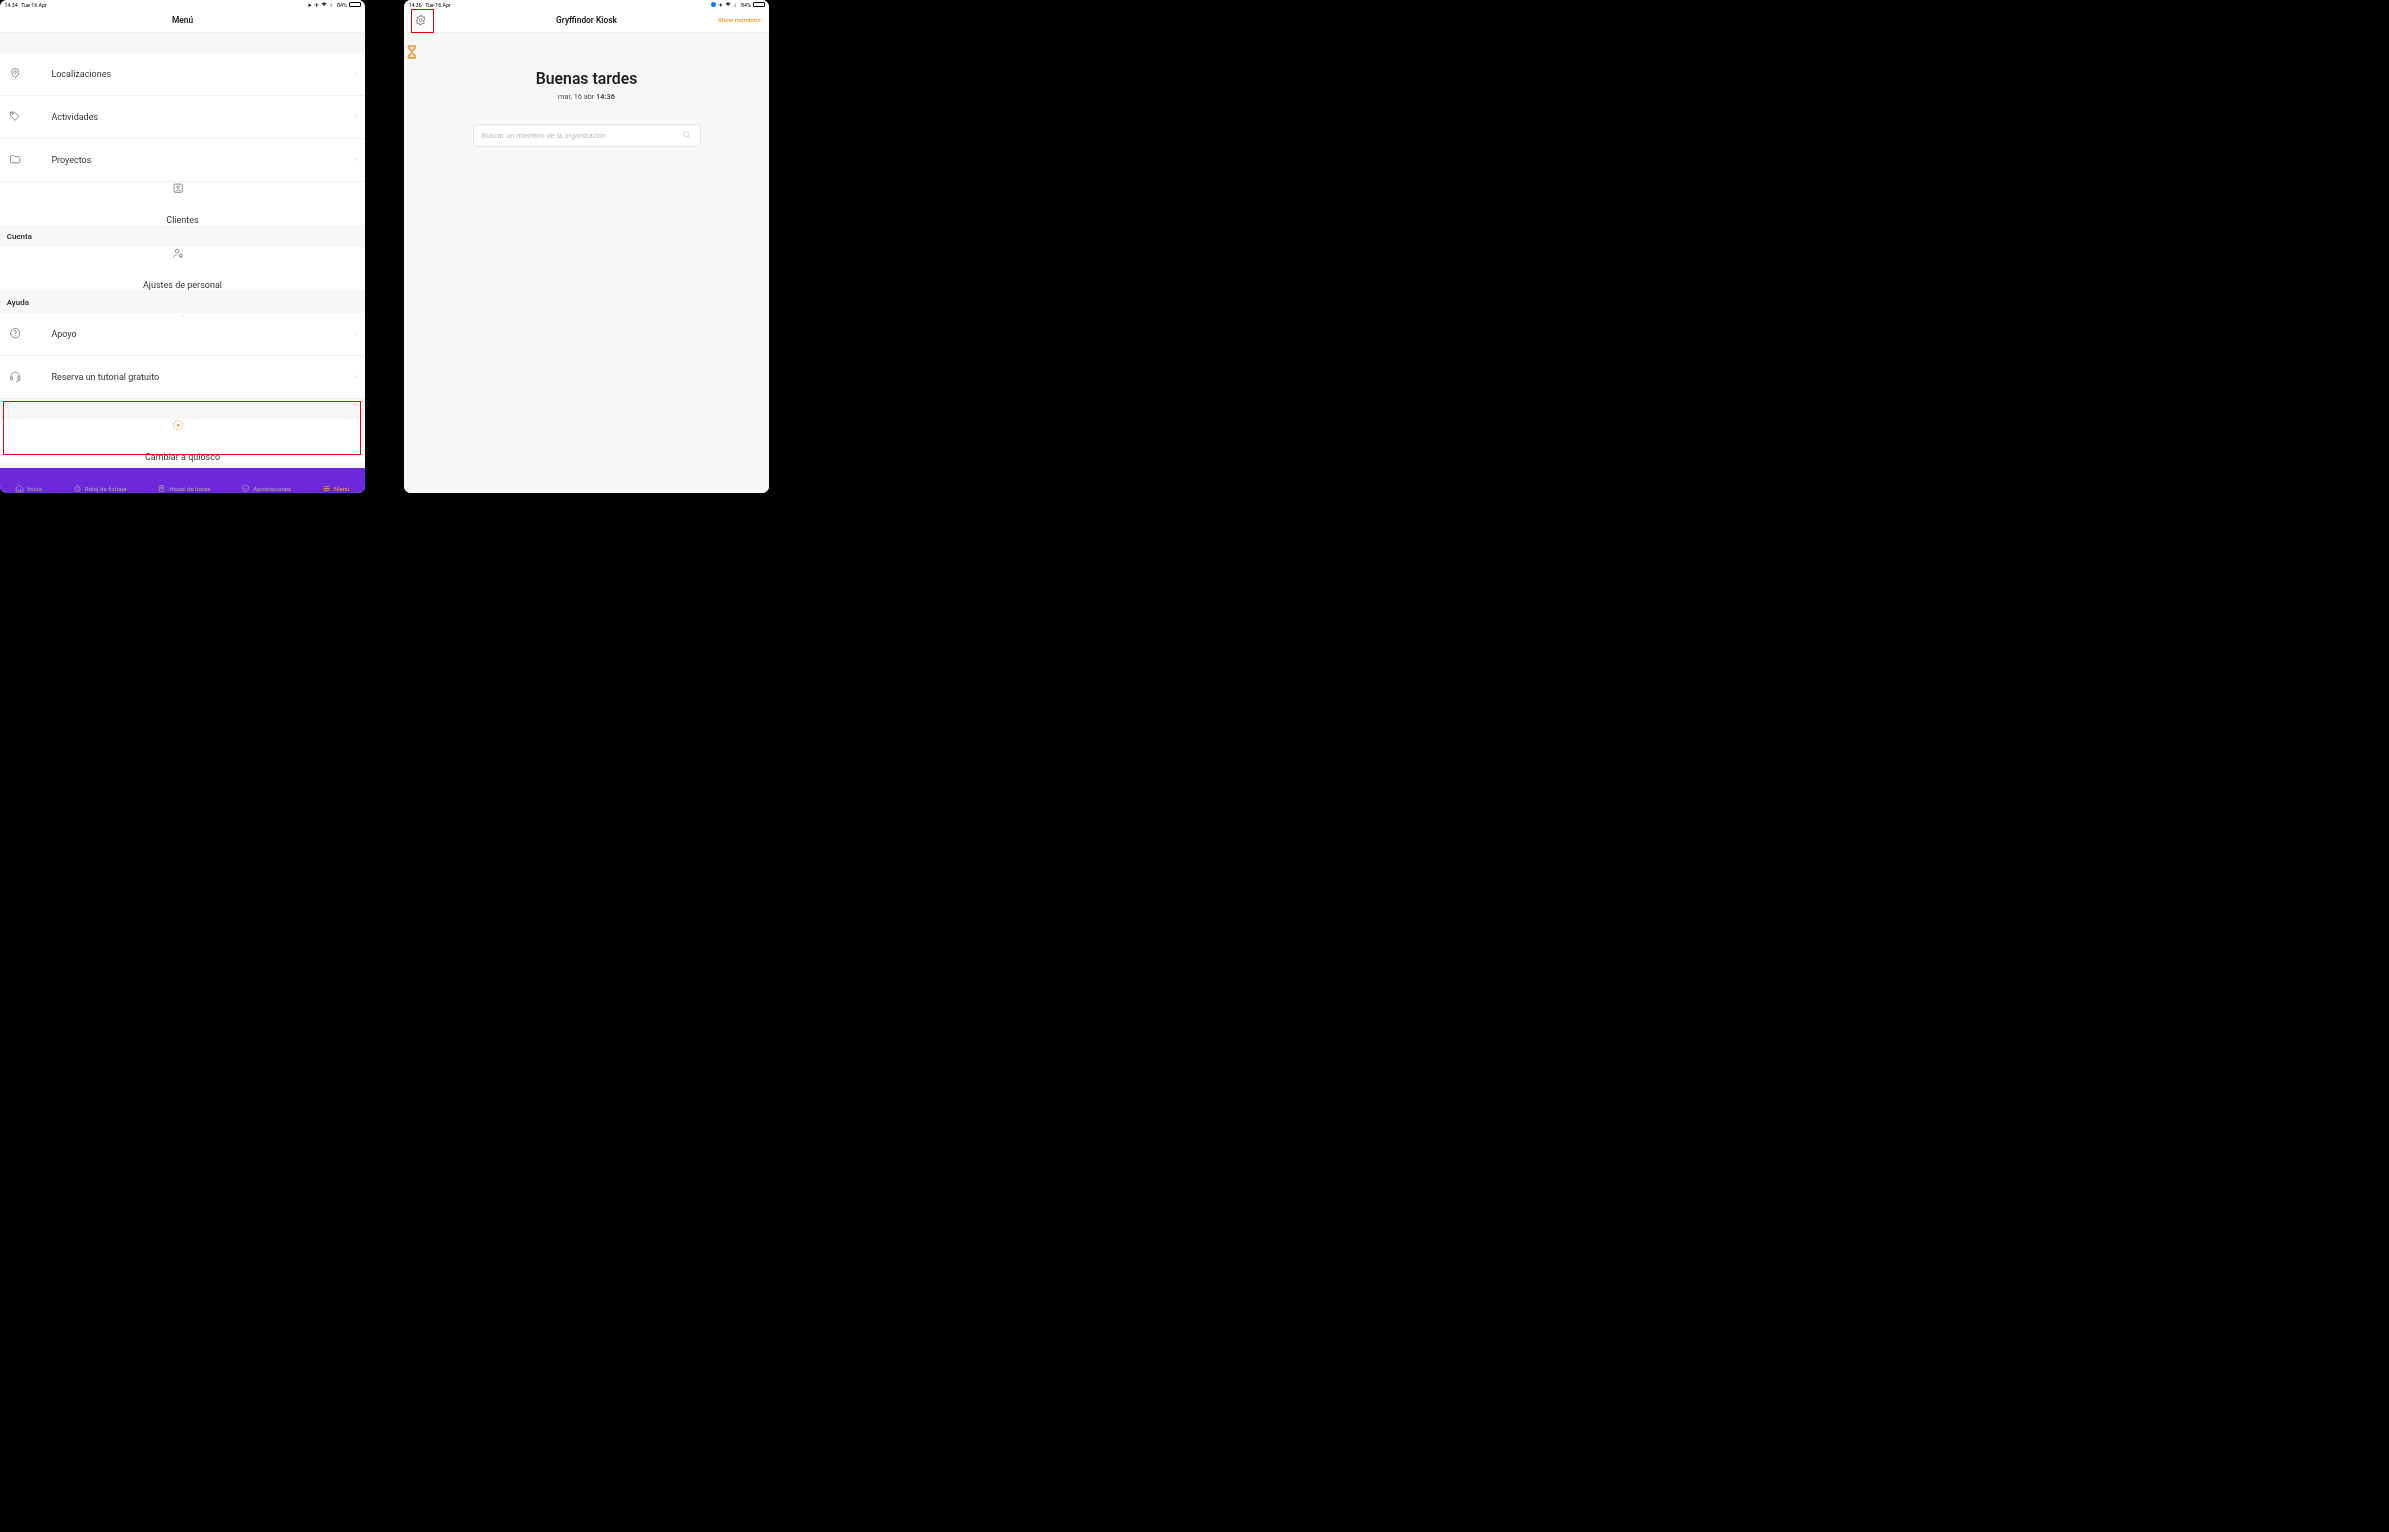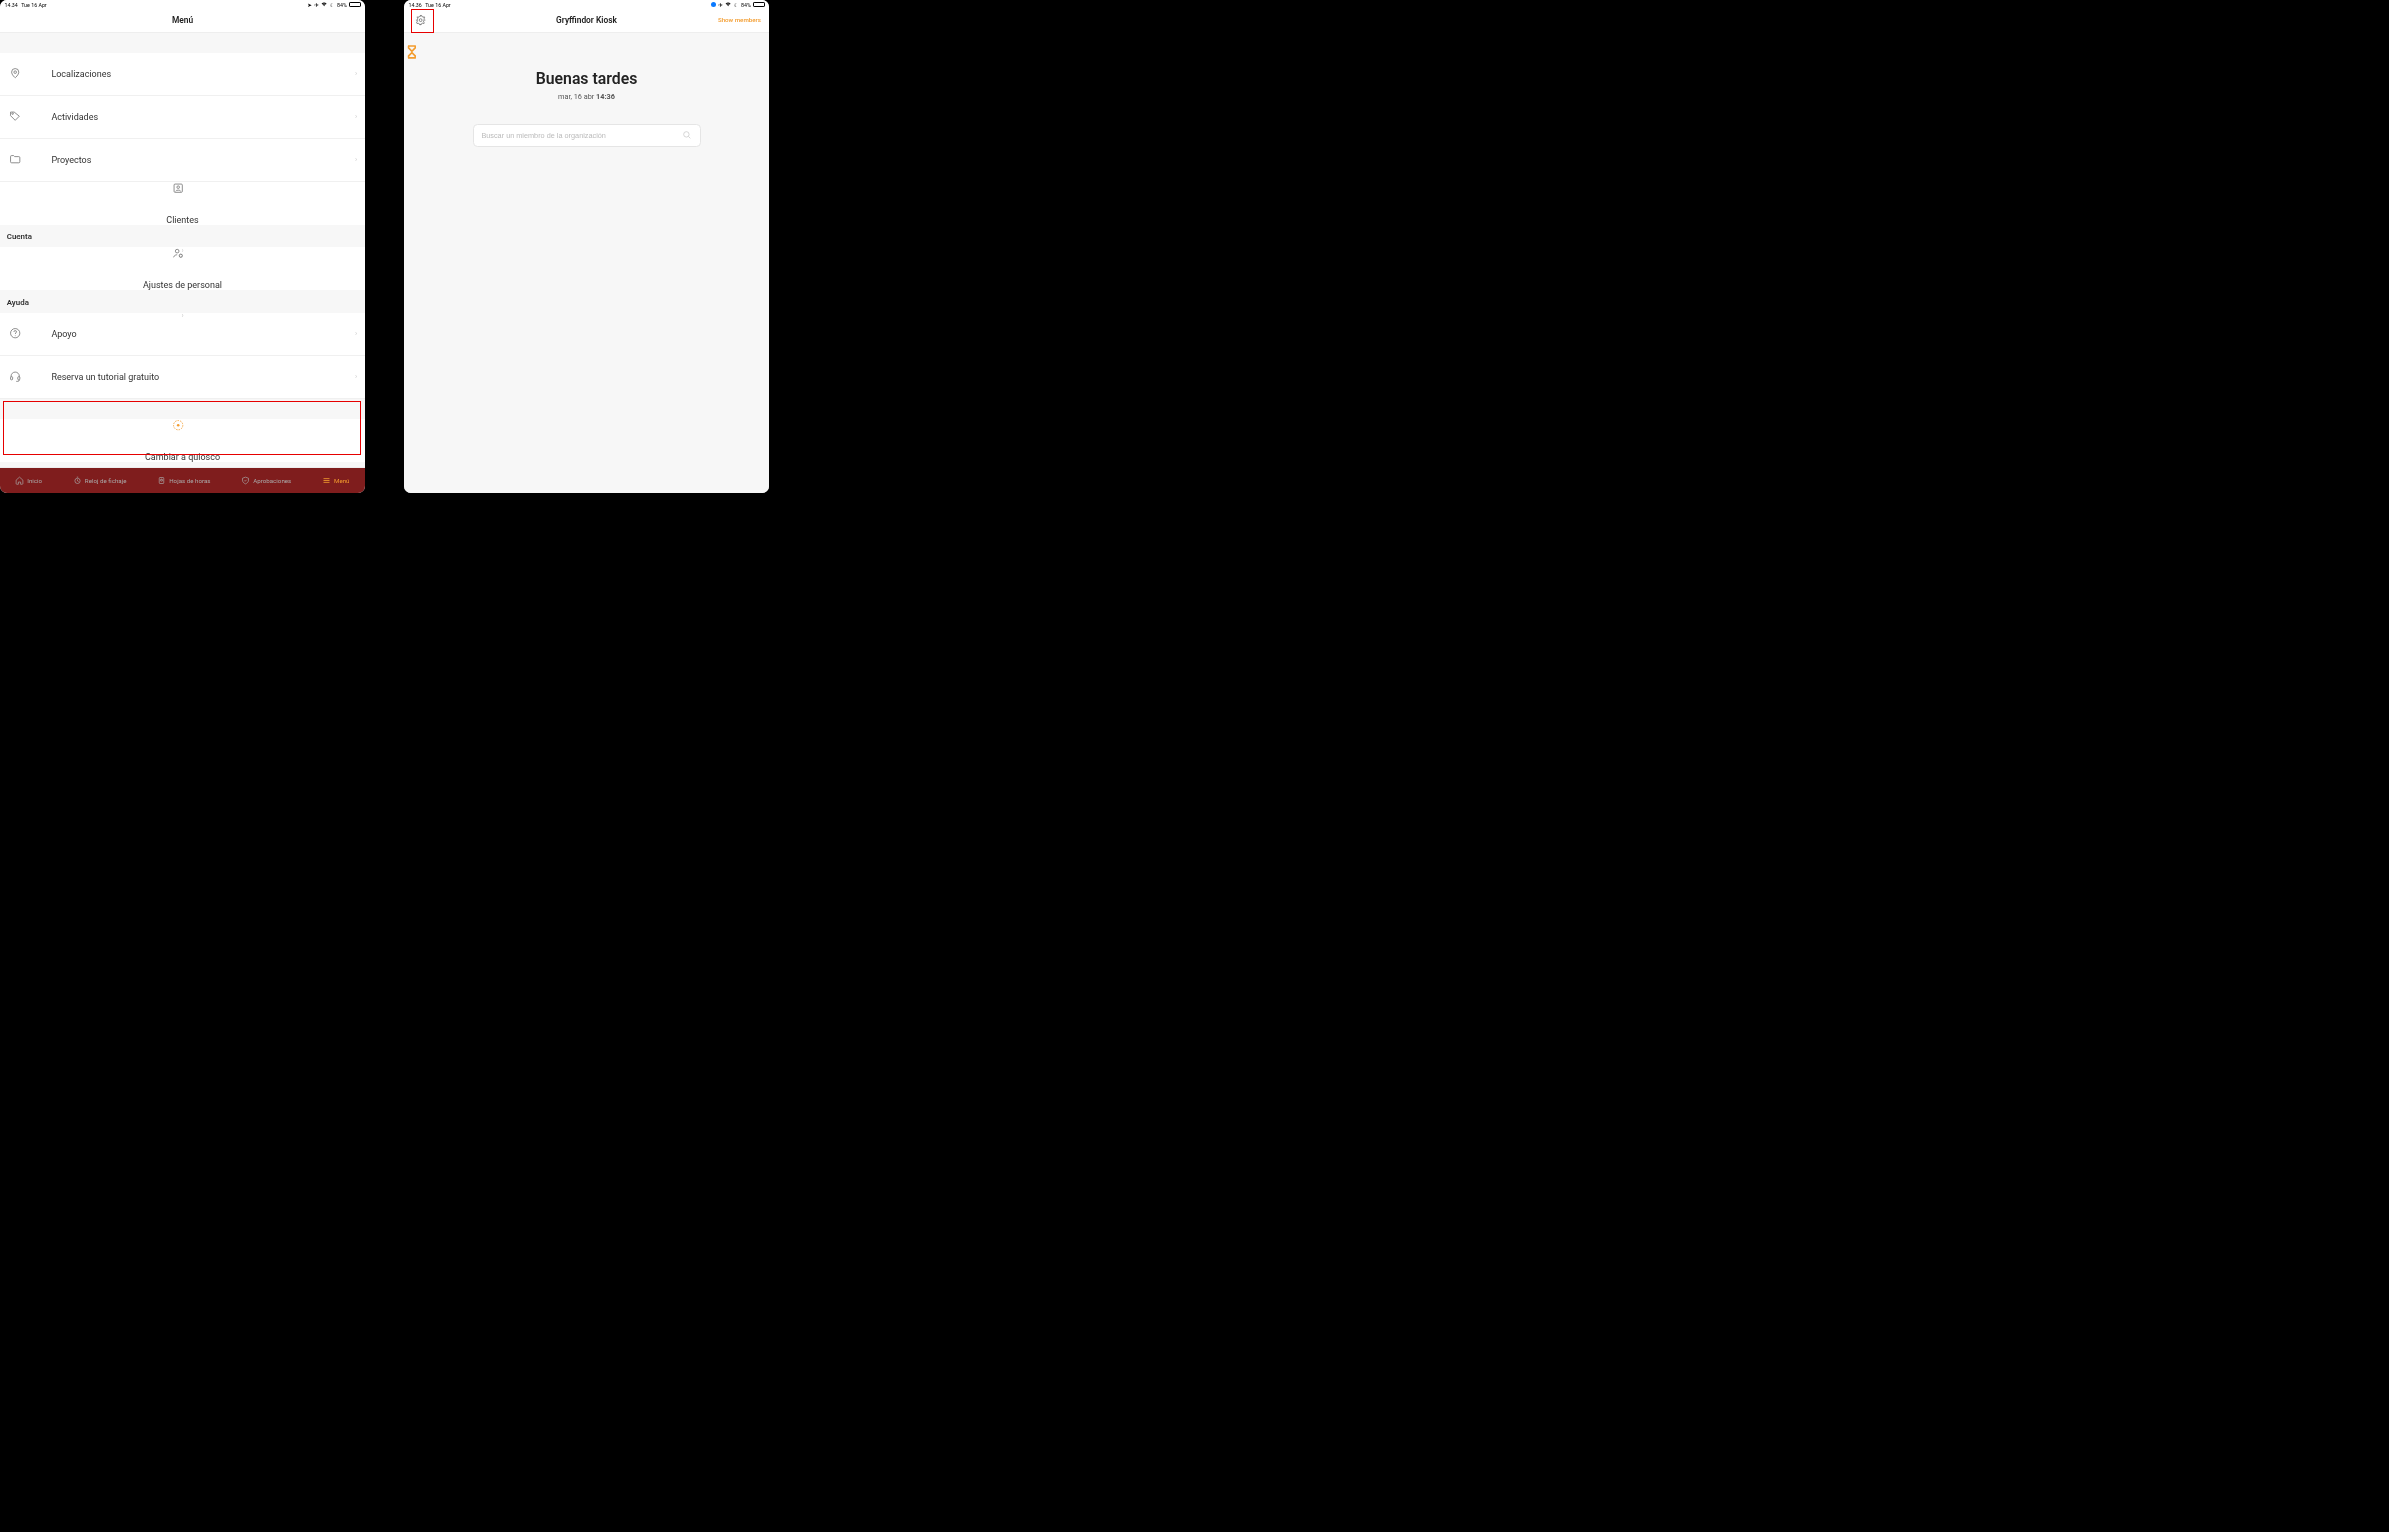--- a/index.html
+++ b/index.html
@@ -119,25 +119,25 @@
       pointer-events: none;
       z-index: 10;
     }
 
     .tab-bar {
       position: absolute;
       bottom: 0;
       left: 0;
       right: 0;
       height: 26px;
-      background: #7f1d1d;
+      background: #6d28d9;
       border-top: 0.6px solid #eee;
       display: flex;
       justify-content: space-around;
-      align-items: center;
+      align-items: flex-end;
     }
     .tab-item {
       display: flex;
       align-items: center;
       gap: 2.8px;
       font-size: 6.2px;
       color: #aaa;
     }
     .tab-item.active { color: #f39c2e; }
     .tab-icon { width: 9px; height: 9px; display: flex; align-items: center; justify-content: center; }

